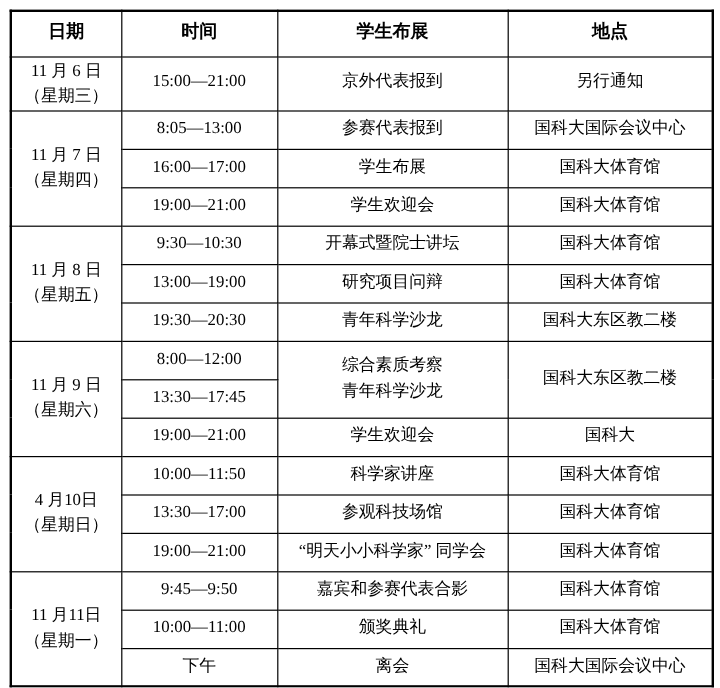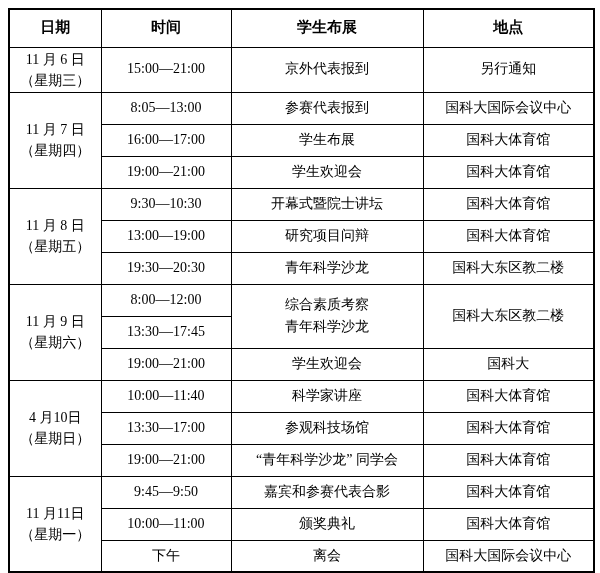--- a/index.html
+++ b/index.html
@@ -141,32 +141,32 @@
         <td>19:00—21:00</td>
         <td>学生欢迎会</td>
         <td>国科大</td>
       </tr>
 
       <tr>
         <td class="date-cell" rowspan="3">
           <div>4 月10日</div>
           <div>（星期日）</div>
         </td>
-        <td>10:00—11:40</td>
+        <td>10:00—11:50</td>
         <td>科学家讲座</td>
         <td>国科大体育馆</td>
       </tr>
       <tr>
         <td>13:30—17:00</td>
         <td>参观科技场馆</td>
         <td>国科大体育馆</td>
       </tr>
       <tr>
         <td>19:00—21:00</td>
-        <td>“青年科学沙龙” 同学会</td>
+        <td>“明天小小科学家” 同学会</td>
         <td>国科大体育馆</td>
       </tr>
 
       <tr>
         <td class="date-cell" rowspan="3">
           <div>11 月11日</div>
           <div>（星期一）</div>
         </td>
         <td>9:45—9:50</td>
         <td>嘉宾和参赛代表合影</td>

